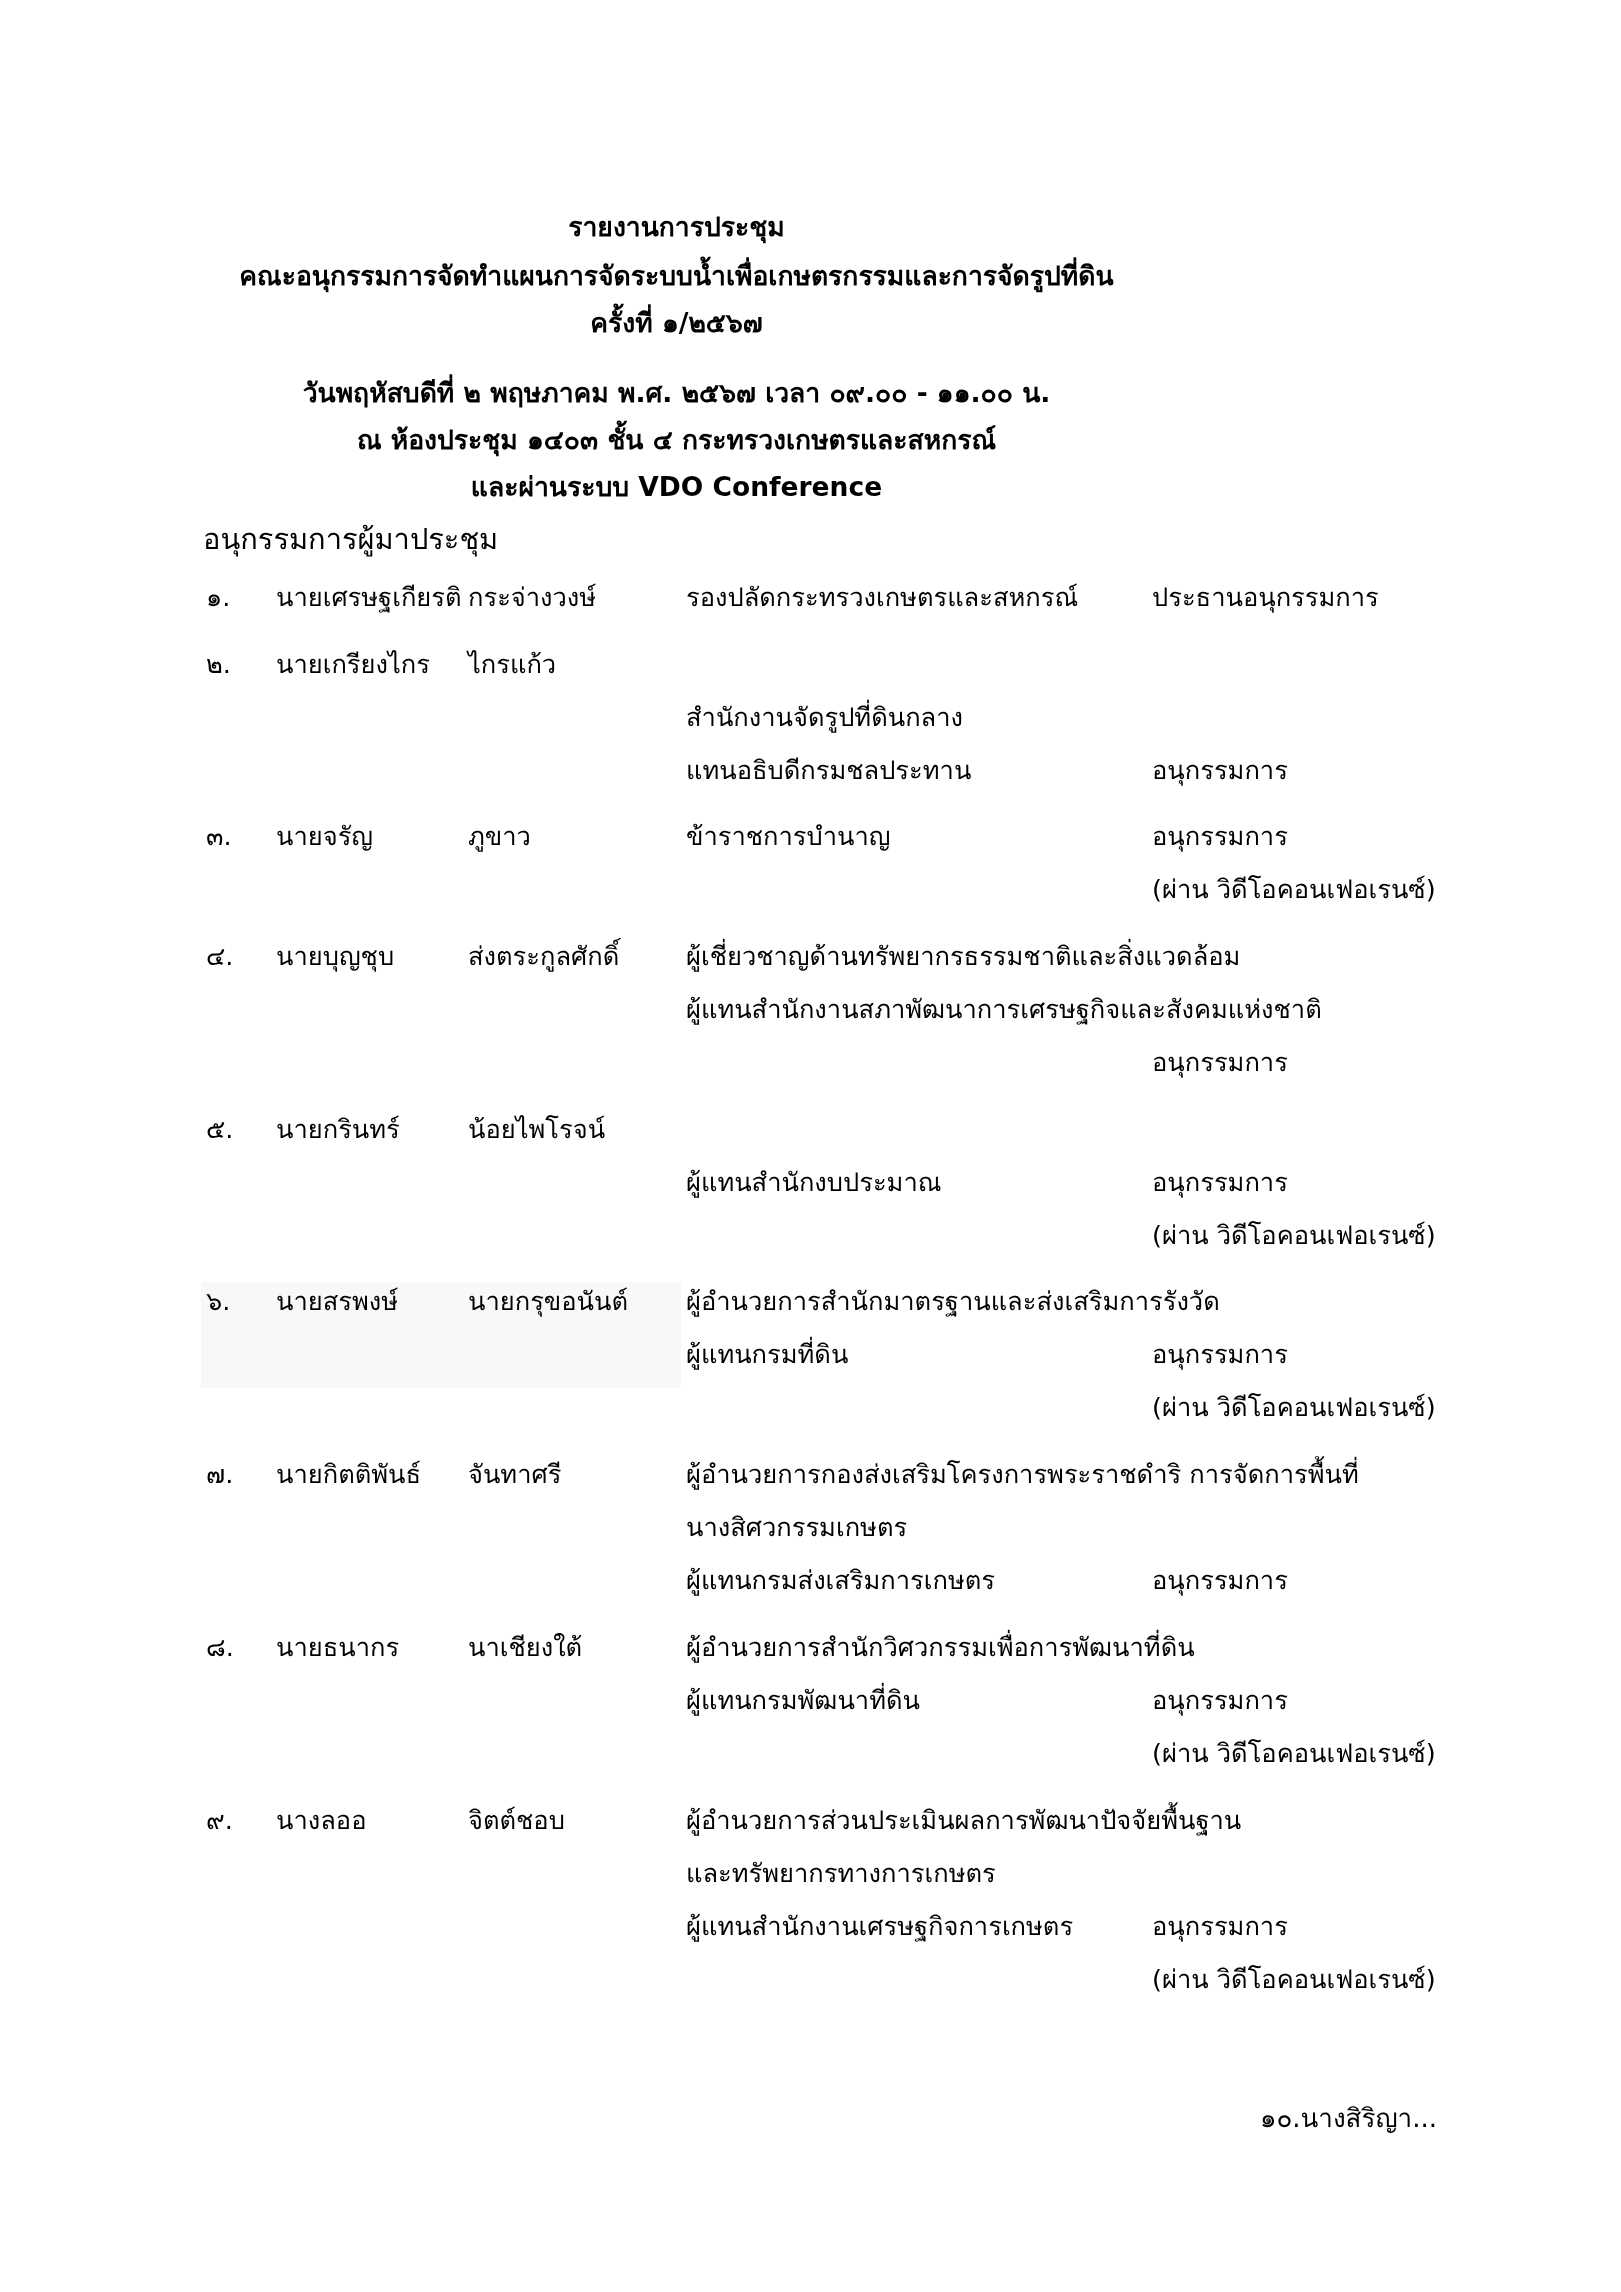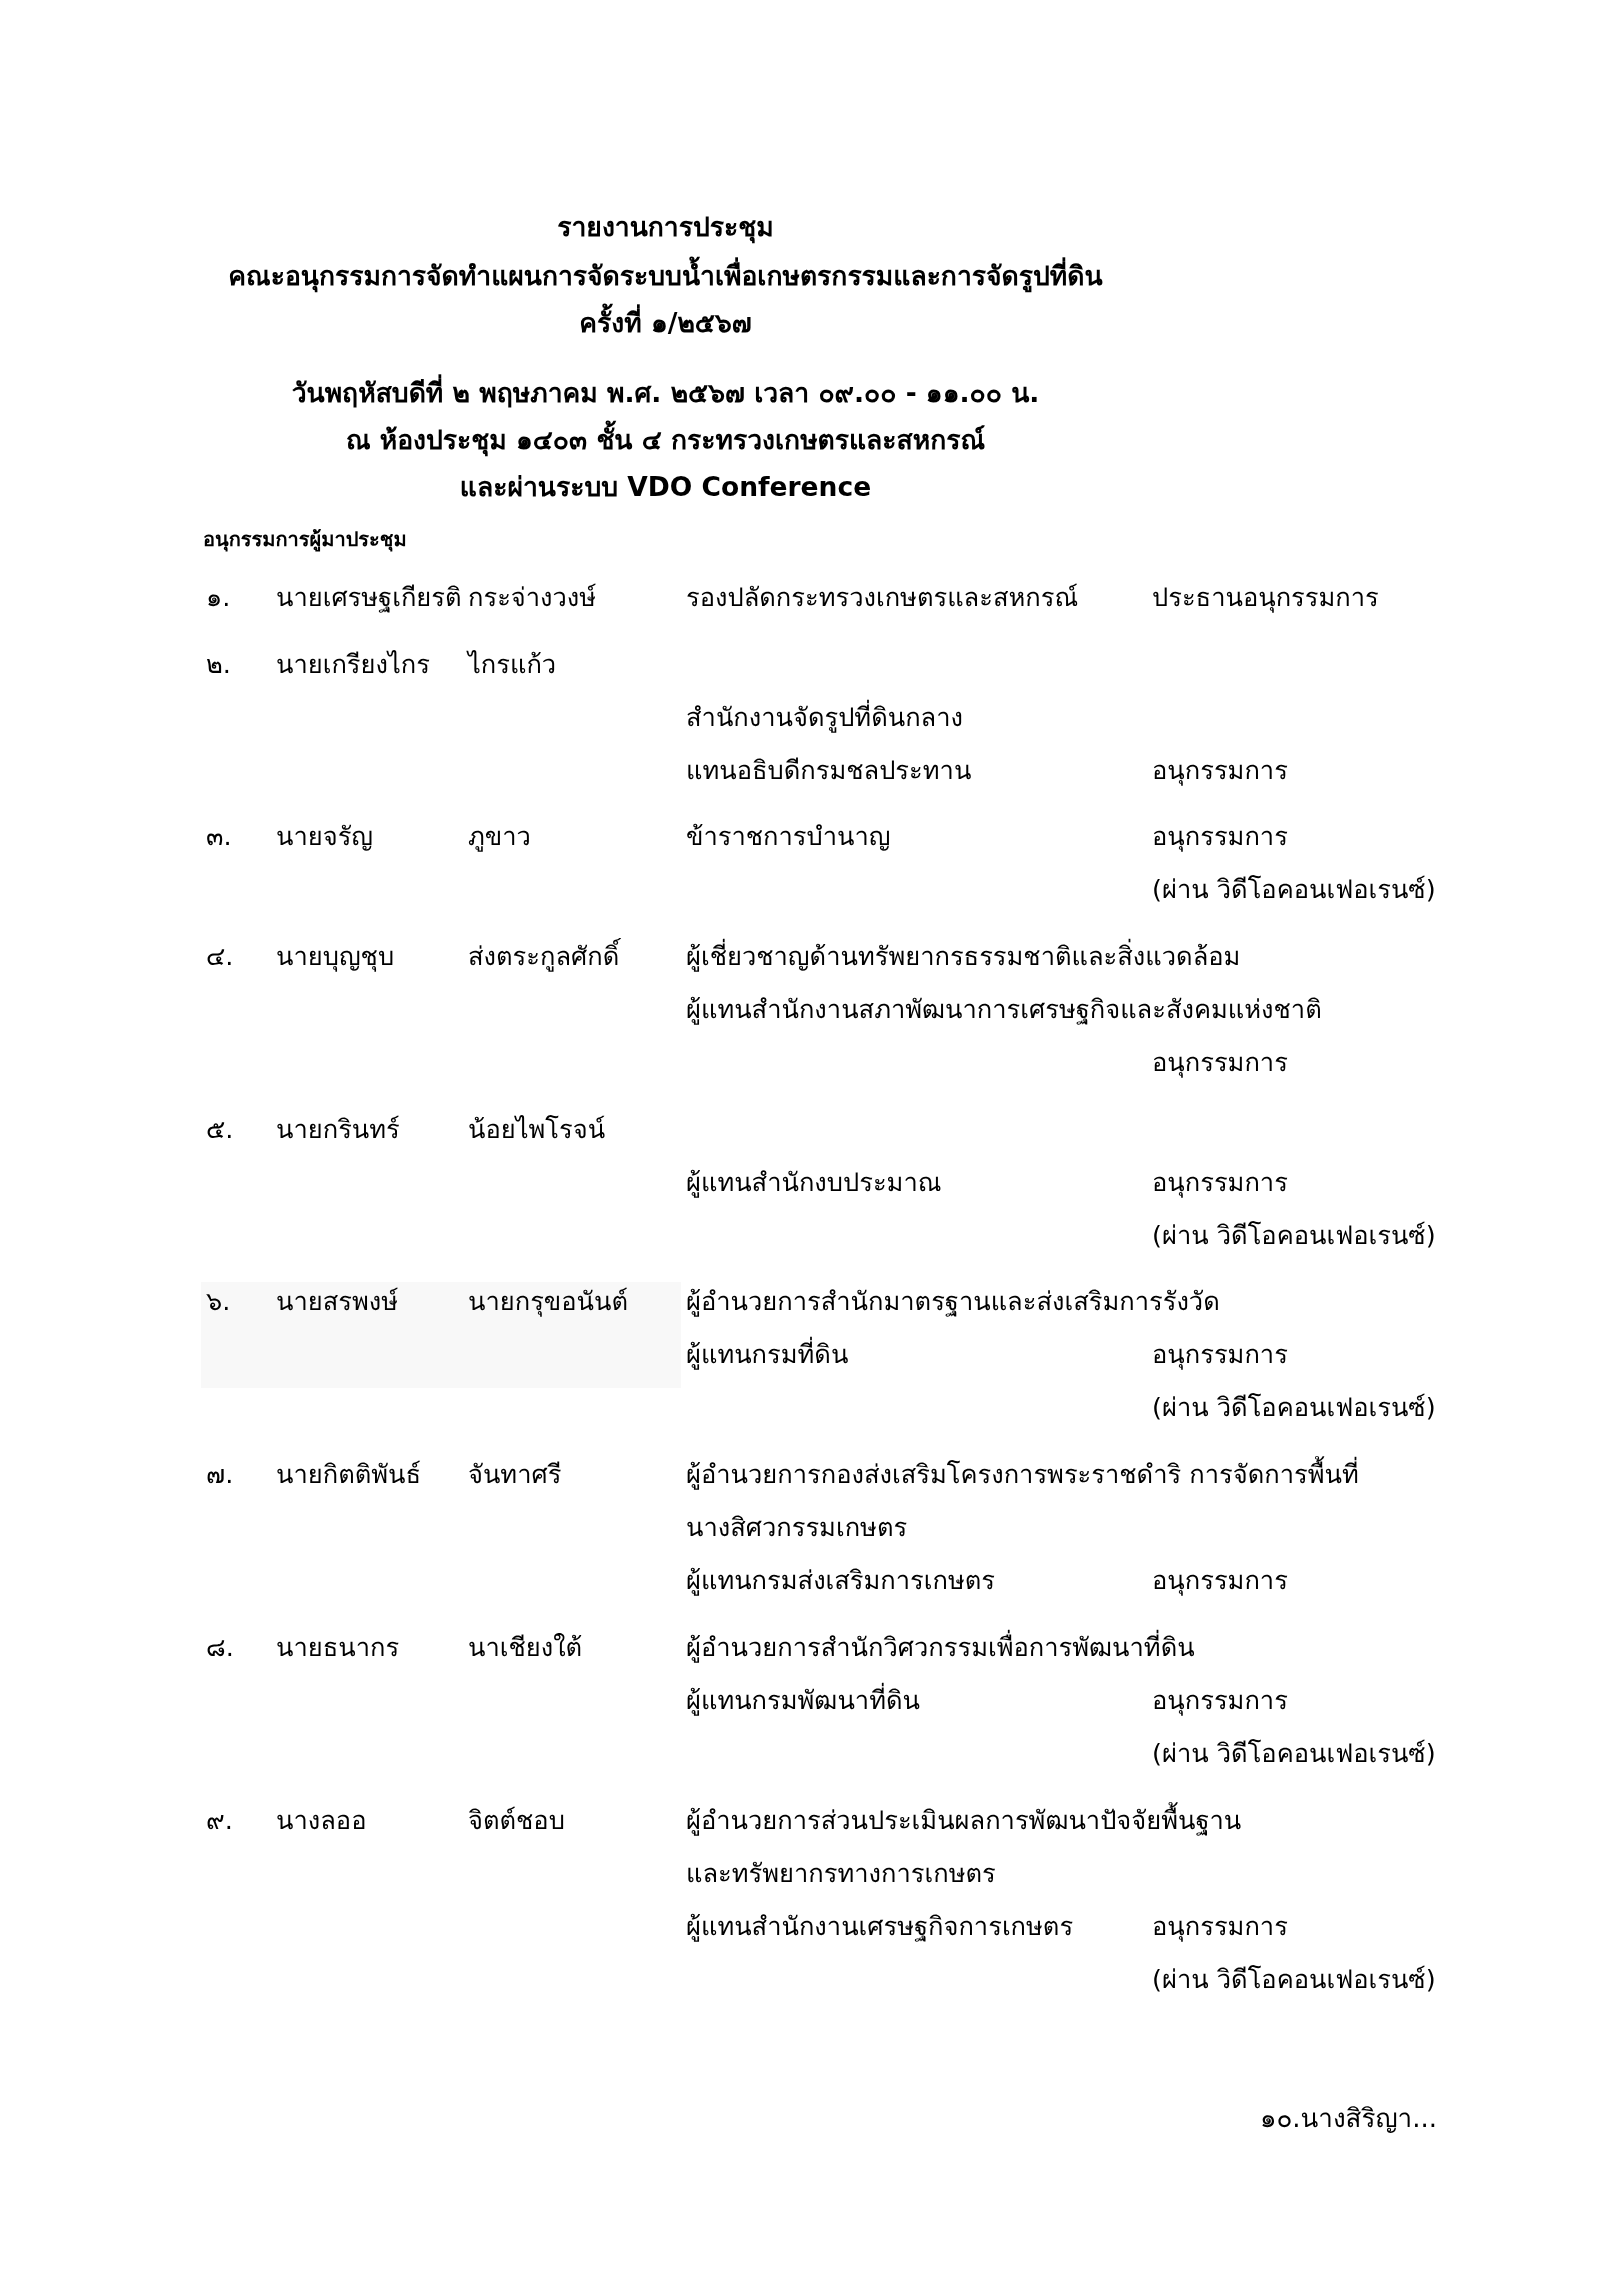--- a/index.html
+++ b/index.html
@@ -2,28 +2,28 @@
 <html><head>
 <meta charset="utf-8">
 <style>
   html, body { margin: 0; padding: 0; background: #ffffff; }
   body {
     width: 1621px; height: 2293px; position: relative; overflow: hidden;
     font-family: "DejaVu Sans", "Liberation Sans", sans-serif;
     color: #000;
   }
   .page { position: absolute; left: 0; top: 0; width: 1621px; height: 2293px; }
-  .header { position: absolute; left: 1px; width: 1329px; text-align: center; }
+  .header { position: absolute; left: 12px; width: 1329px; text-align: center; }
   .header .line {
     font-weight: bold; font-size: 26.5px; line-height: 47px; white-space: nowrap;
   }
   .header .line.first { line-height: 51px; }
   .section-title {
     position: absolute; left: 203px; top: 515px;
-    font-weight: bold; font-size: 20px; line-height: 49px;
+    font-weight: normal; font-size: 29px; line-height: 49px;
   }
   .members { position: absolute; left: 0; top: 578px; width: 1621px; }
   .member { position: relative; width: 100%; }
   .row { position: relative; height: 53px; font-size: 25.5px; line-height: 39px; white-space: nowrap; }
   .cell { position: absolute; top: 0; }
   .c-num { left: 206px; }
   .c-first { left: 276px; }
   .c-last { left: 468px; }
   .c-pos { left: 686px; }
   .c-role { left: 1152px; }

